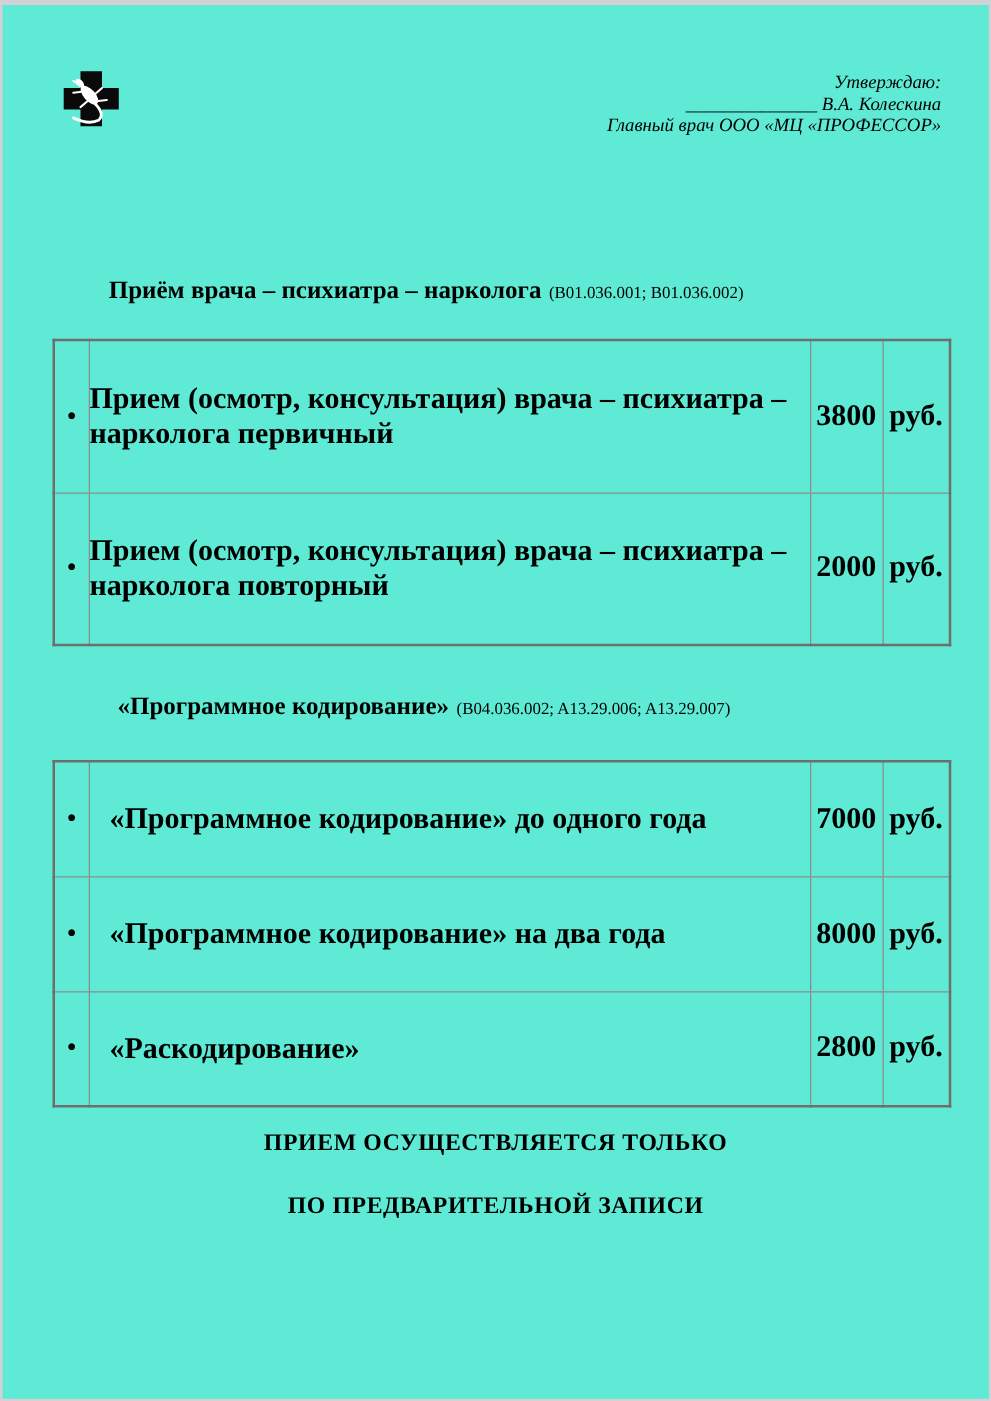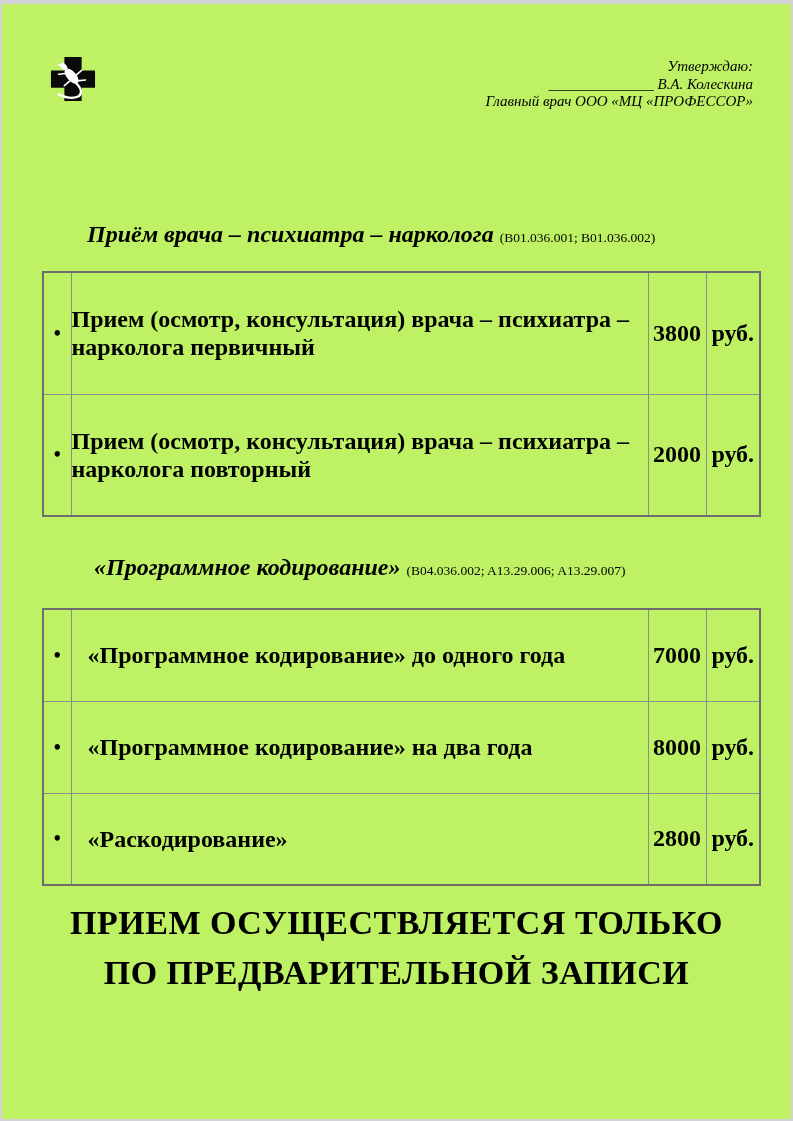--- a/index.html
+++ b/index.html
@@ -1,58 +1,58 @@
 <!DOCTYPE html>
 <html><head>
 <meta charset="utf-8">
 <style>
   html,body{margin:0;padding:0;background:#ffffff;}
   .page{
     position:relative;
     width:793px;height:1121px;
     box-sizing:border-box;
-    background:#bef264;
+    background:#5eead4;
     border:2px solid #d2d2d6;
     border-top-width:4px;
     font-family:"Liberation Serif", serif;
     color:#000;
     overflow:hidden;
   }
   .logo{position:absolute;left:48px;top:52px;width:46px;height:46px;}
   .approval{
     position:absolute;top:54px;right:38px;
     text-align:right;font-style:italic;
     font-size:15px;line-height:17.5px;white-space:nowrap;
   }
   .title{
     position:absolute;top:161px;left:0;right:50px;margin:0;
     text-align:center;font-size:23px;font-weight:bold;
   }
   .section-heading{position:absolute;white-space:nowrap;}
-  .sh-bold{font-weight:bold;font-size:24px;font-style:italic;}
+  .sh-bold{font-weight:bold;font-size:20px;}
   .sh-codes{font-size:13.5px;margin-left:6px;}
   .s1{left:85px;top:217px;}
   .s2{left:92px;top:550px;}
   .price-table{
     position:absolute;left:40px;width:717px;
     border-collapse:collapse;table-layout:fixed;
     border:2px solid #6e6e6e;
   }
   .price-table td{border:1px solid #8c8c8c;vertical-align:middle;padding:0;}
   .t1{top:267px;}
   .t2{top:604px;}
   .t1 tr{height:122px;}
   .t2 tr{height:92px;}
   .c-bullet{text-align:center;font-size:20px;font-weight:bold;}
   .c-service{font-weight:bold;font-size:24px;line-height:28px;padding:6px 70px 6px 10px;}
   .t2 .c-service{padding-left:16px;}
   .c-price,.c-unit{text-align:center;font-weight:bold;font-size:24px;}
   .footer-line{
     position:absolute;left:0;right:0;
-    text-align:center;font-weight:bold;font-size:34px;
+    text-align:center;font-weight:bold;font-size:19px;
     letter-spacing:0.5px;
   }
   .f1{top:900px;}
   .f2{top:950px;}
 </style>
 </head>
 <body>
 
 <div class="page">
 

